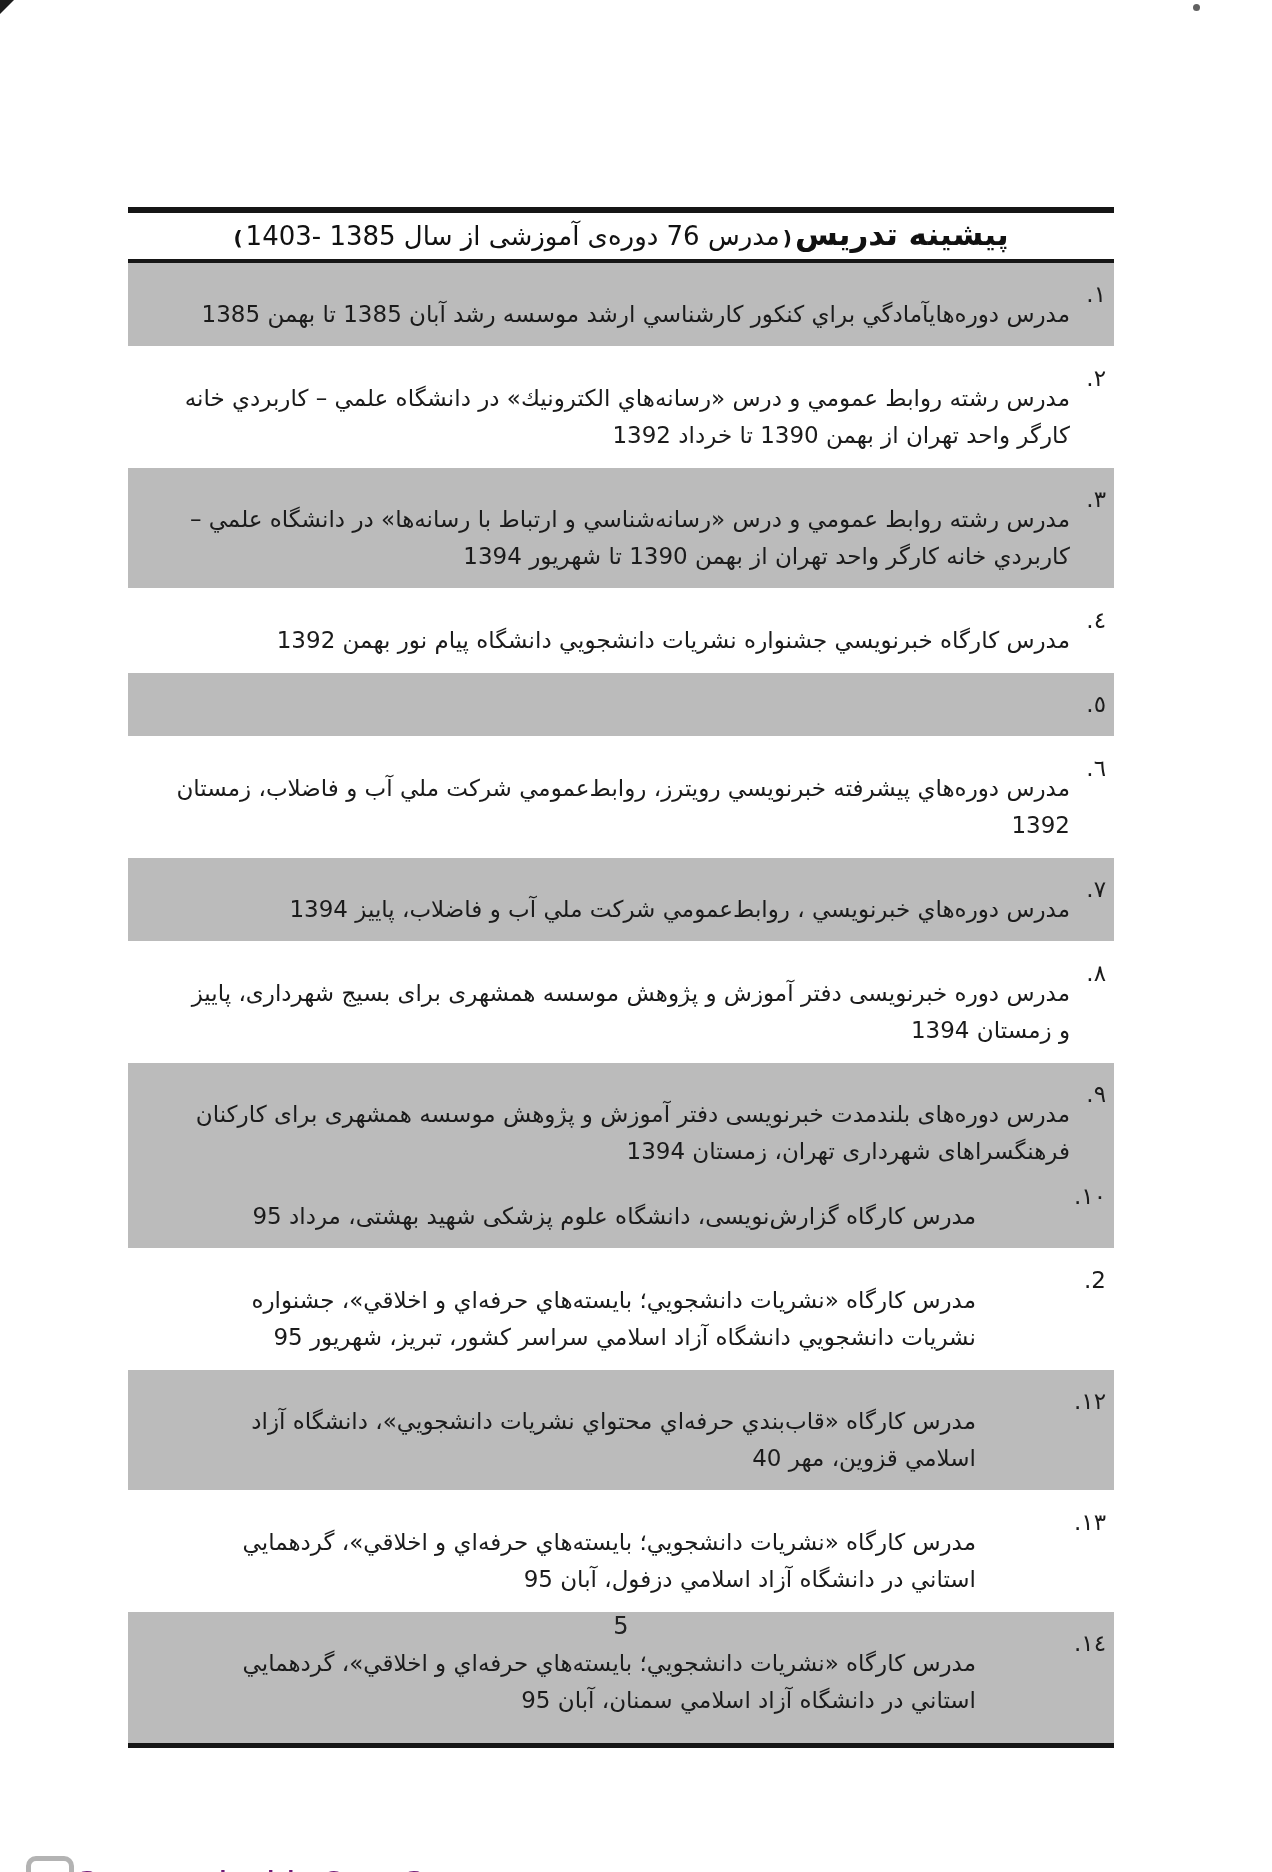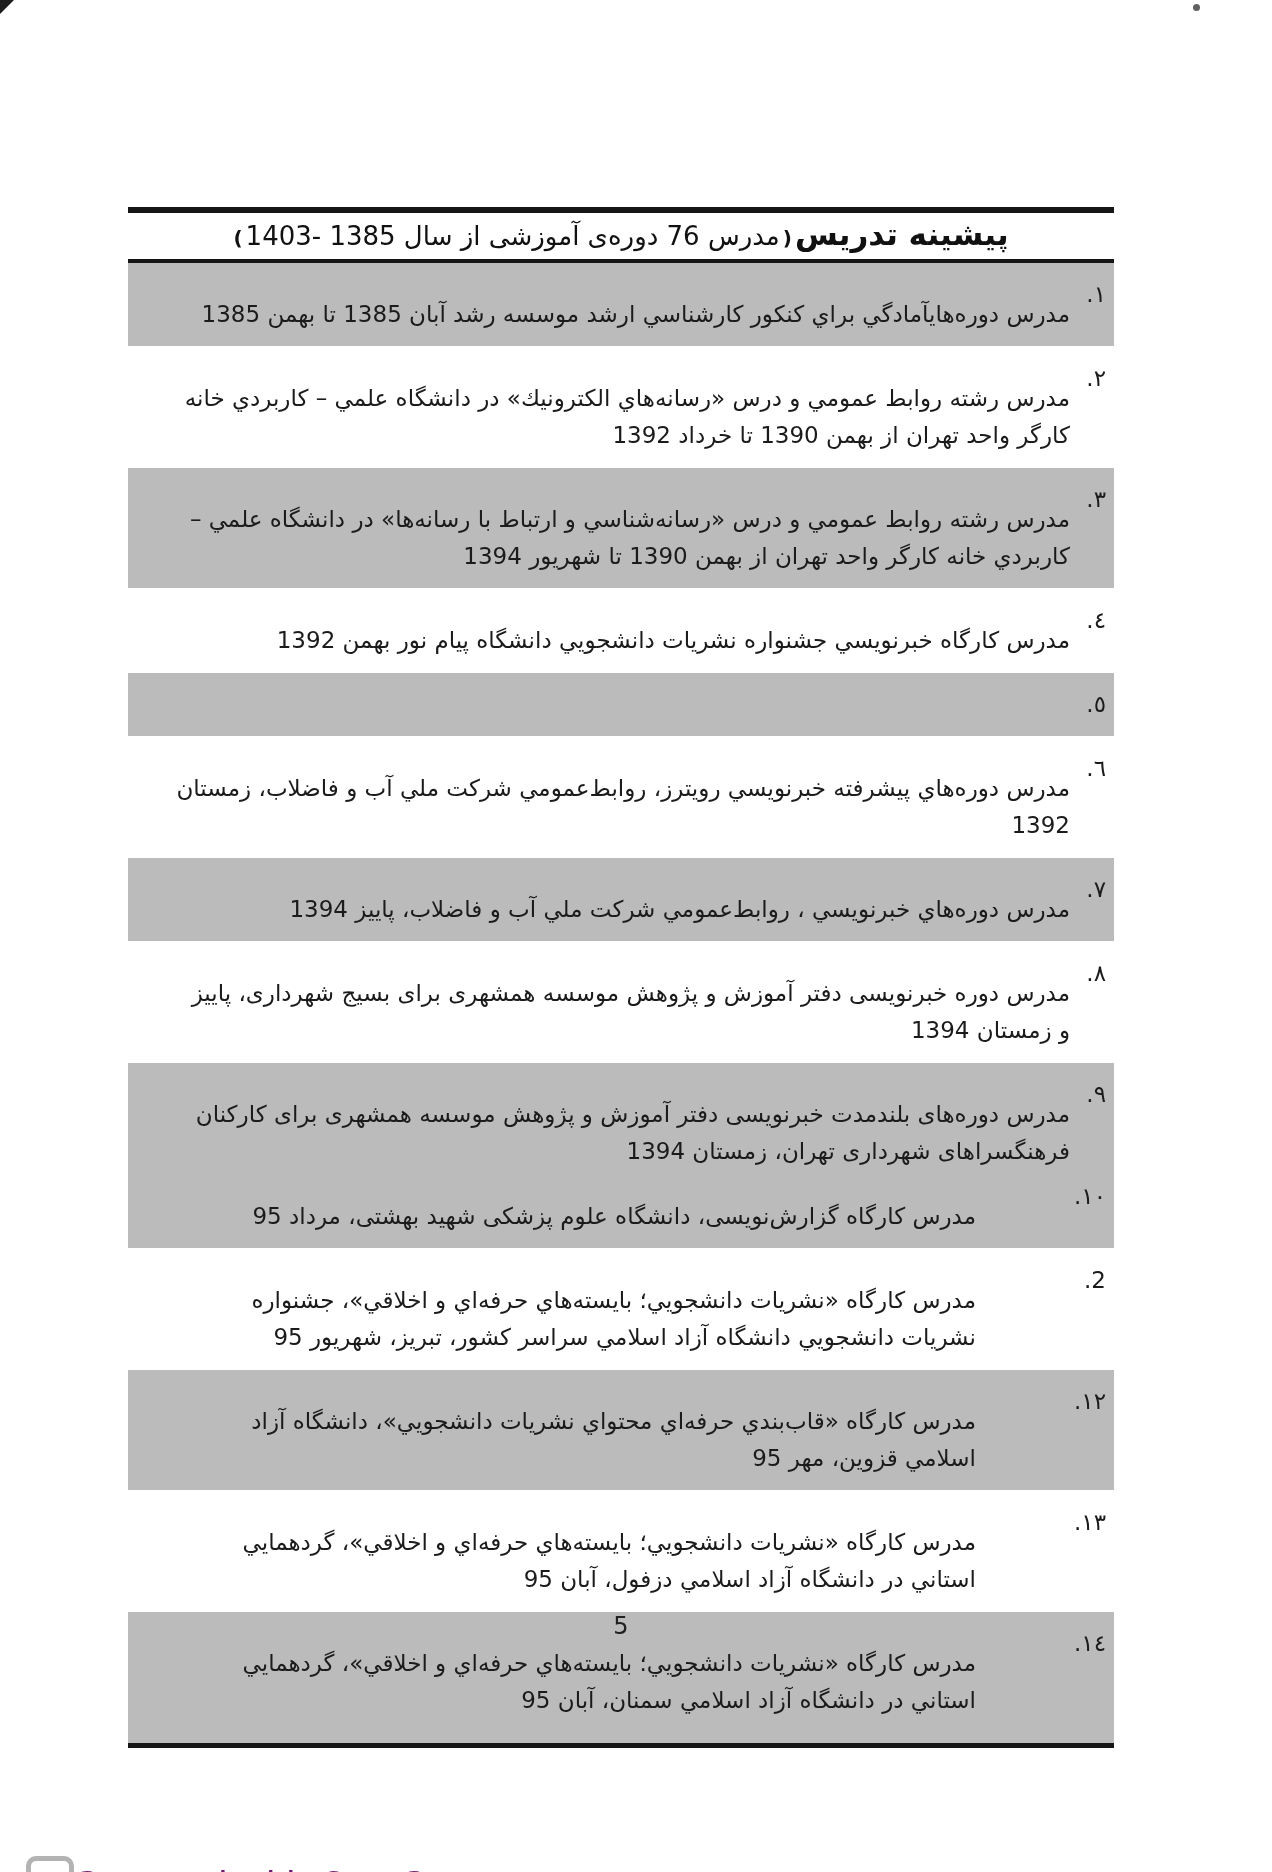--- a/index.html
+++ b/index.html
@@ -106,21 +106,21 @@
         <div class="item gray tight-top">
           <span class="num wide">١٠.</span>
           <span class="txt">مدرس كارگاه گزارش‌نویسی، دانشگاه علوم پزشکی شهید بهشتی، مرداد 95</span>
         </div>
         <div class="item white">
           <span class="num wide">2.</span>
           <span class="txt">مدرس كارگاه «نشريات دانشجويي؛ بايسته‌هاي حرفه‌اي و اخلاقي»، جشنواره نشريات دانشجويي دانشگاه آزاد اسلامي سراسر كشور، تبريز، شهريور 95</span>
         </div>
         <div class="item gray">
           <span class="num wide">١٢.</span>
-          <span class="txt">مدرس كارگاه «قاب‌بندي حرفه‌اي محتواي نشريات دانشجويي»، دانشگاه آزاد اسلامي قزوين، مهر 95</span>
+          <span class="txt">مدرس كارگاه «قاب‌بندي حرفه‌اي محتواي نشريات دانشجويي»، دانشگاه آزاد اسلامي قزوين، مهر 40</span>
         </div>
         <div class="item white">
           <span class="num wide">١٣.</span>
           <span class="txt">مدرس كارگاه «نشريات دانشجويي؛ بايسته‌هاي حرفه‌اي و اخلاقي»، گردهمايي استاني در دانشگاه آزاد اسلامي دزفول، آبان 95</span>
         </div>
         <div class="item gray">
           <span class="num wide">١٤.</span>
           <span class="txt">مدرس كارگاه «نشريات دانشجويي؛ بايسته‌هاي حرفه‌اي و اخلاقي»، گردهمايي استاني در دانشگاه آزاد اسلامي سمنان، آبان 95</span>
         </div>
       </div>

